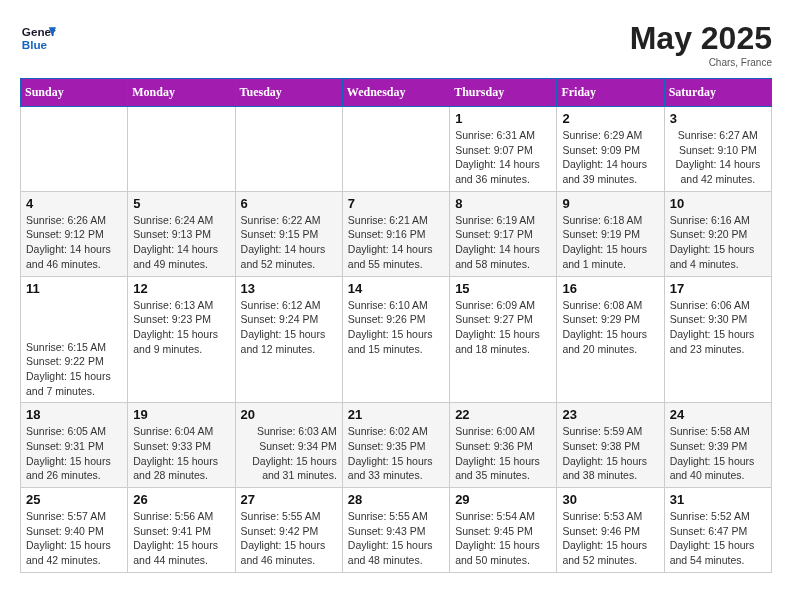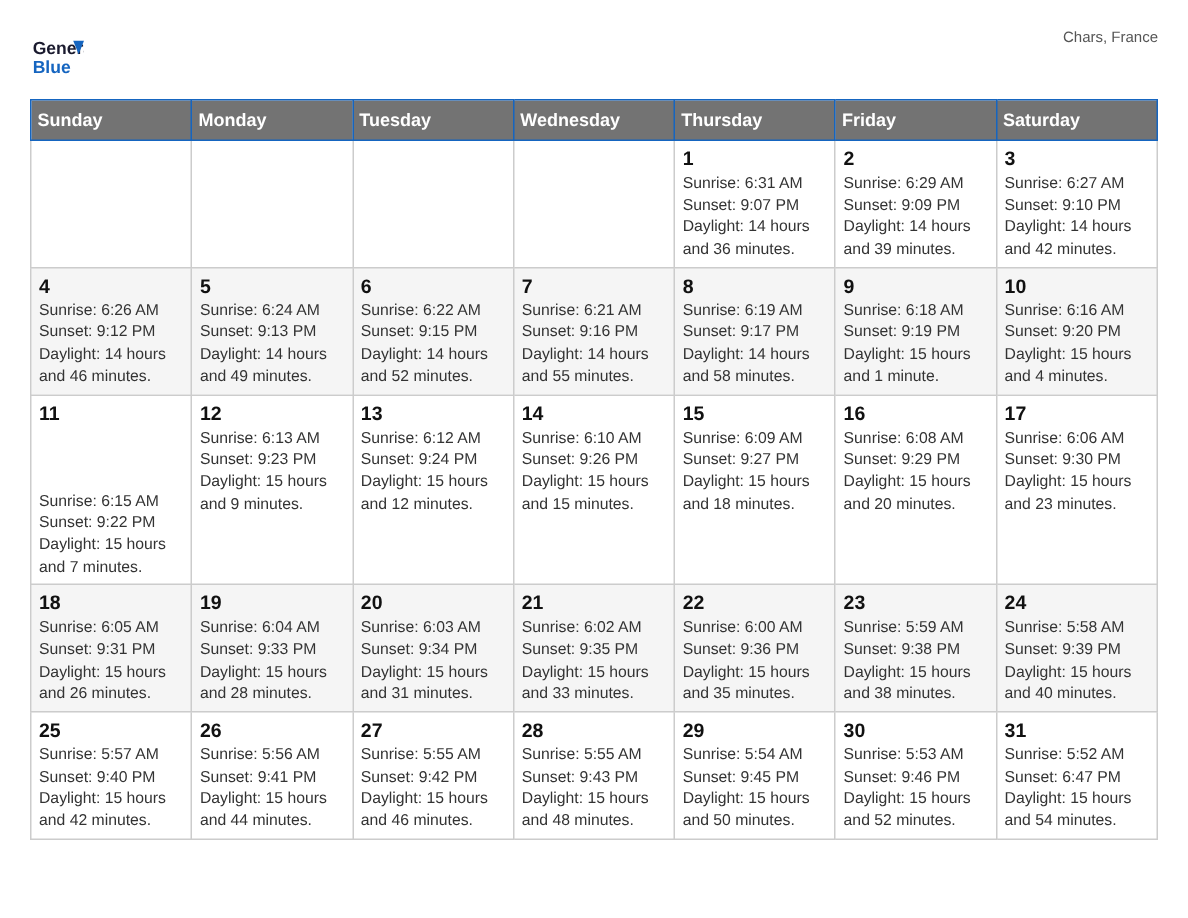--- a/index.html
+++ b/index.html
@@ -36,27 +36,28 @@
     .location {
       font-size: 10px;
       color: #555;
     }
     table {
       width: 100%;
       border-collapse: collapse;
       font-size: 11px;
     }
     thead tr th {
-      background-color: #737373;
+      background-color: #a21caf;
       color: #fff;
       padding: 6px 4px;
       text-align: left;
       font-size: 12px;
       font-weight: bold;
       border: 1px solid #1565c0;
+      font-family: Liberation Serif, serif;
     }
     tbody tr td {
       border: 1px solid #ccc;
       vertical-align: top;
       padding: 4px 5px;
       width: calc(100% / 7);
       min-height: 80px;
       background: #fff;
     }
     tbody tr:nth-child(even) td {
@@ -82,20 +83,21 @@
 
 <div class="header">
   <div class="logo">
     <svg class="logo-icon" viewBox="0 0 40 40">
       <text x="2" y="18" font-size="13" font-weight="bold" fill="#1a1a2e">General</text>
       <text x="2" y="32" font-size="13" font-weight="bold" fill="#1565c0">Blue</text>
       <polygon points="32,8 40,8 36,18" fill="#1565c0"></polygon>
     </svg>
   </div>
   <div class="title-block">
+    <div class="month-year">May 2025</div>
     <div class="location">Chars, France</div>
   </div>
 </div>
 
 <table>
   <thead>
     <tr>
         <th>Sunday</th>
         <th>Monday</th>
         <th>Tuesday</th>
@@ -120,21 +122,21 @@
         </td>
         <td>
           <div class="day-num">2</div>
           <div class="day-info" style="white-space: pre-line;">Sunrise: 6:29 AM
 Sunset: 9:09 PM
 Daylight: 14 hours
 and 39 minutes.</div>
         </td>
         <td>
           <div class="day-num">3</div>
-          <div class="day-info" style="white-space: pre-line;">Sunrise: 6:27 AM
+          <div class="day-info" style="white-space: pre-line; text-align: center;">Sunrise: 6:27 AM
 Sunset: 9:10 PM
 Daylight: 14 hours
 and 42 minutes.</div>
         </td>
       </tr>
       <tr>
         <td>
           <div class="day-num">4</div>
           <div class="day-info" style="white-space: pre-line;">Sunrise: 6:26 AM
 Sunset: 9:12 PM
@@ -245,21 +247,21 @@
         </td>
         <td>
           <div class="day-num">19</div>
           <div class="day-info" style="white-space: pre-line;">Sunrise: 6:04 AM
 Sunset: 9:33 PM
 Daylight: 15 hours
 and 28 minutes.</div>
         </td>
         <td>
           <div class="day-num">20</div>
-          <div class="day-info" style="white-space: pre-line;">Sunrise: 6:03 AM
+          <div class="day-info" style="white-space: pre-line; text-align: right;">Sunrise: 6:03 AM
 Sunset: 9:34 PM
 Daylight: 15 hours
 and 31 minutes.</div>
         </td>
         <td>
           <div class="day-num">21</div>
           <div class="day-info" style="white-space: pre-line;">Sunrise: 6:02 AM
 Sunset: 9:35 PM
 Daylight: 15 hours
 and 33 minutes.</div>

